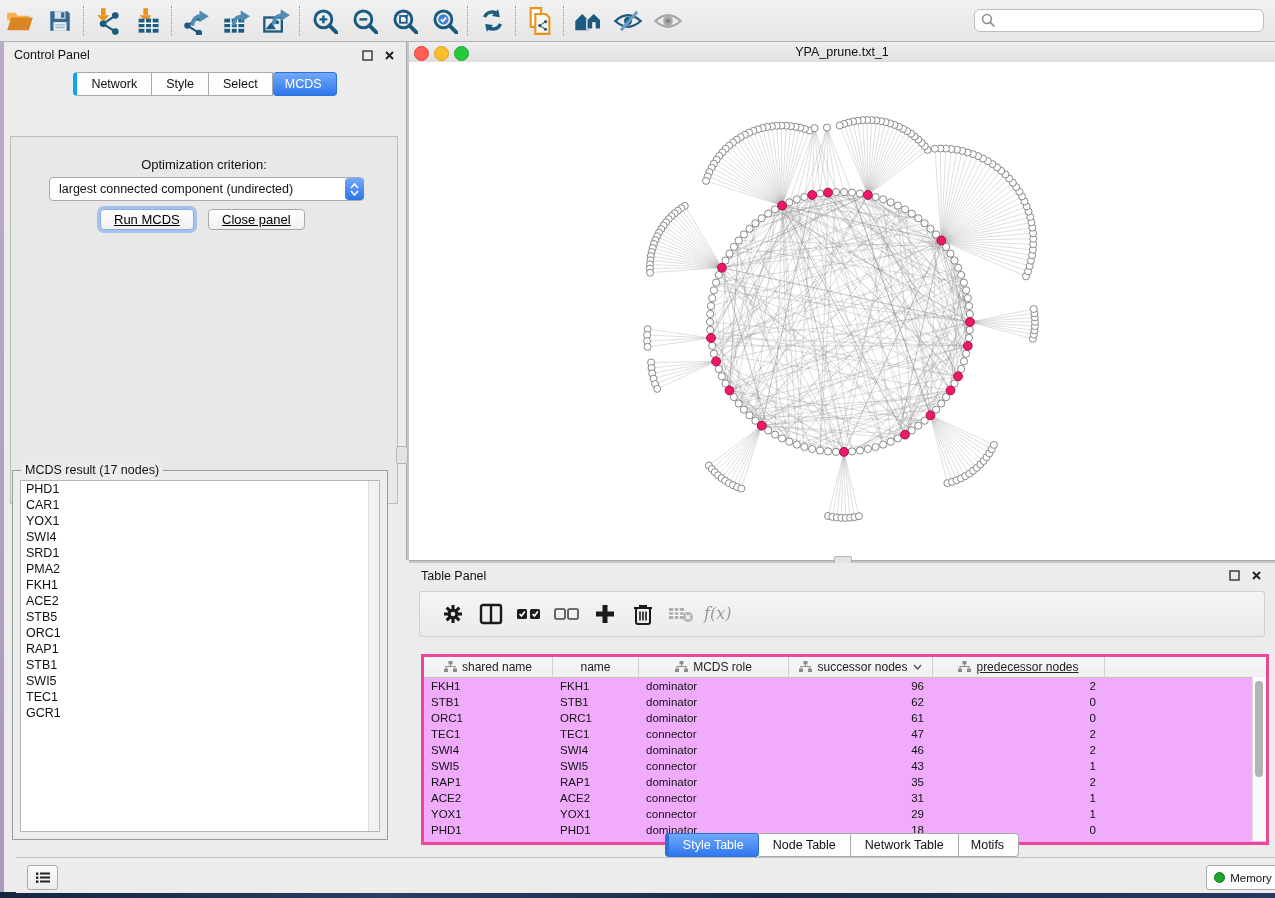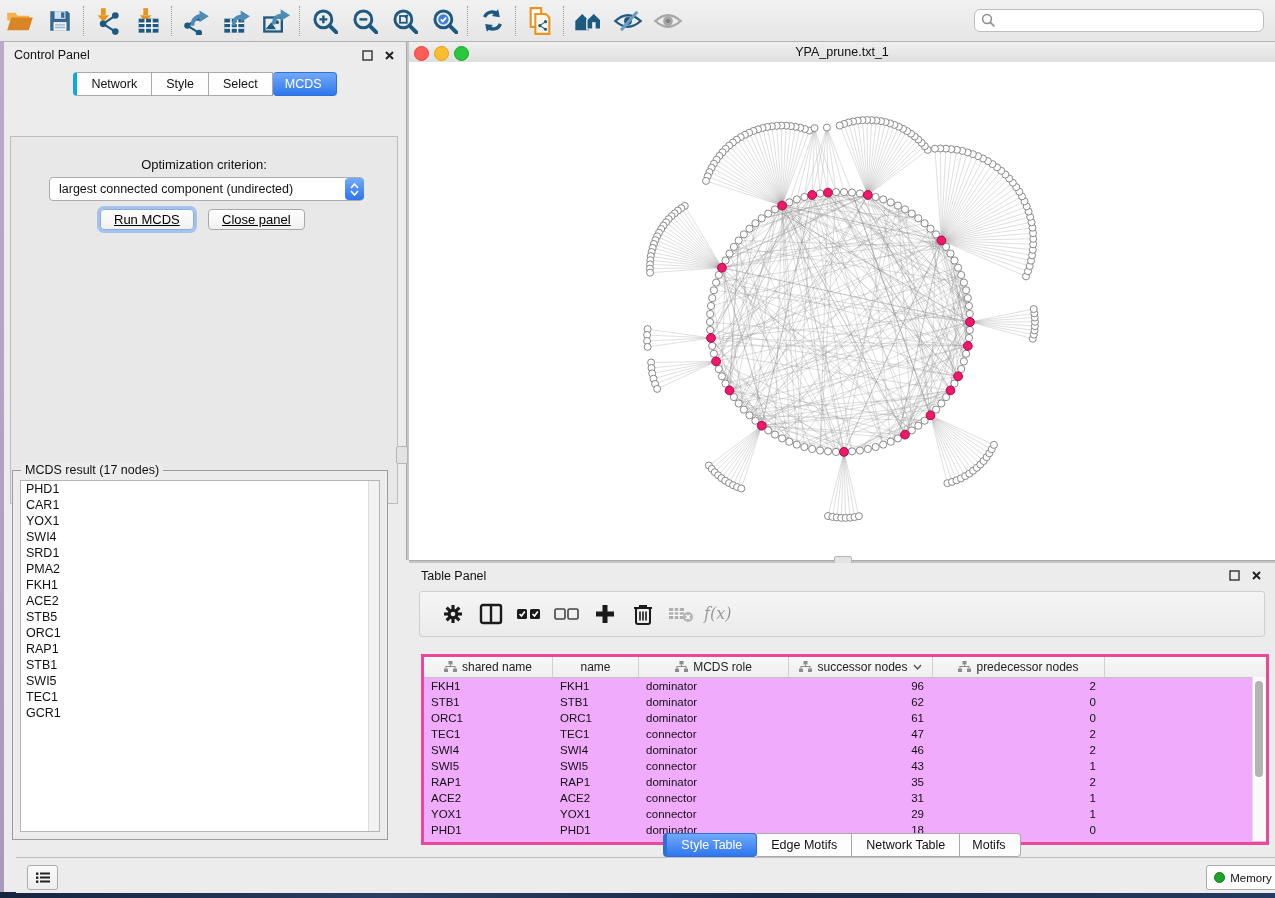--- a/index.html
+++ b/index.html
@@ -753,21 +753,21 @@
                 <path d="M6.5 3.4 V5.5 M2 7.6 V5.5 H11 V7.6" fill="none" stroke="#8b8b8b" stroke-width="1.1"></path>
               </svg>
             </span>
             <span>successor nodes</span>
             <span>
               <svg width="9" height="6" viewBox="0 0 9 6">
                 <path d="M1 1 L4.5 5 L8 1" fill="none" stroke="#555" stroke-width="1.4"></path>
               </svg>
             </span>
           </div>
-          <div class="th" style="width: 172px;">
+          <div class="th" style="width: 172px; text-decoration: underline;">
             <span>
               <svg width="13" height="12" viewBox="0 0 13 12">
                 <g fill="#8b8b8b">
                   <rect x="4.5" y="0" width="4" height="3.4"></rect>
                   <rect x="0" y="7.6" width="4" height="3.4"></rect>
                   <rect x="9" y="7.6" width="4" height="3.4"></rect>
                 </g>
                 <path d="M6.5 3.4 V5.5 M2 7.6 V5.5 H11 V7.6" fill="none" stroke="#8b8b8b" stroke-width="1.1"></path>
               </svg>
             </span>
@@ -845,21 +845,21 @@
             <div class="td num" style="width: 144px;">18</div>
             <div class="td num" style="width: 172px;">0</div>
           </div>
         </div>
       <div id="tbl-scroll">
           <div id="tbl-thumb"></div>
         </div>
     </div>
     <div id="tp-tabs">
         <div class="tab sel">Style Table</div>
-        <div class="tab">Edge Motifs</div>
+        <div class="tab">Node Table</div>
         <div class="tab">Network Table</div>
         <div class="tab">Motifs</div>
       </div>
   </div>
 
   <div id="status-bar" class="abs">
     <div id="list-btn" class="abs">
       <svg width="16" height="13">
         <g stroke="#222" stroke-width="2">
             <path d="M5 2.5 H15 M5 6.5 H15 M5 10.5 H15"></path>

